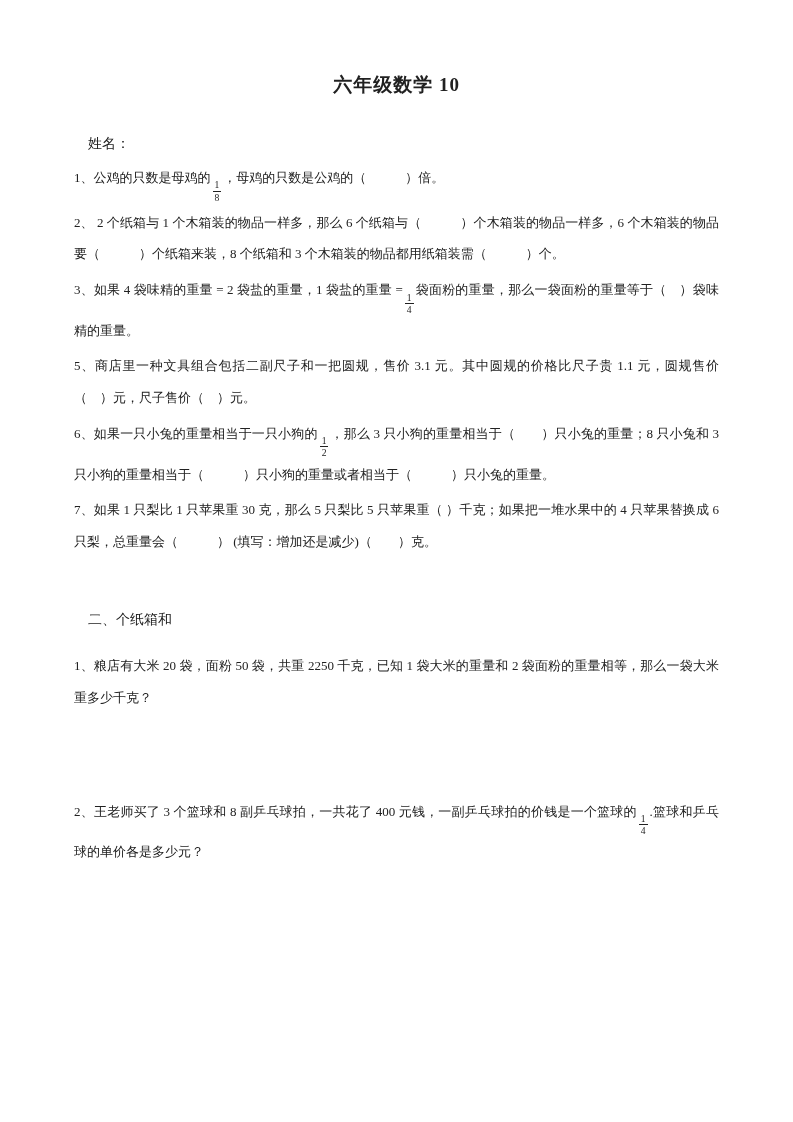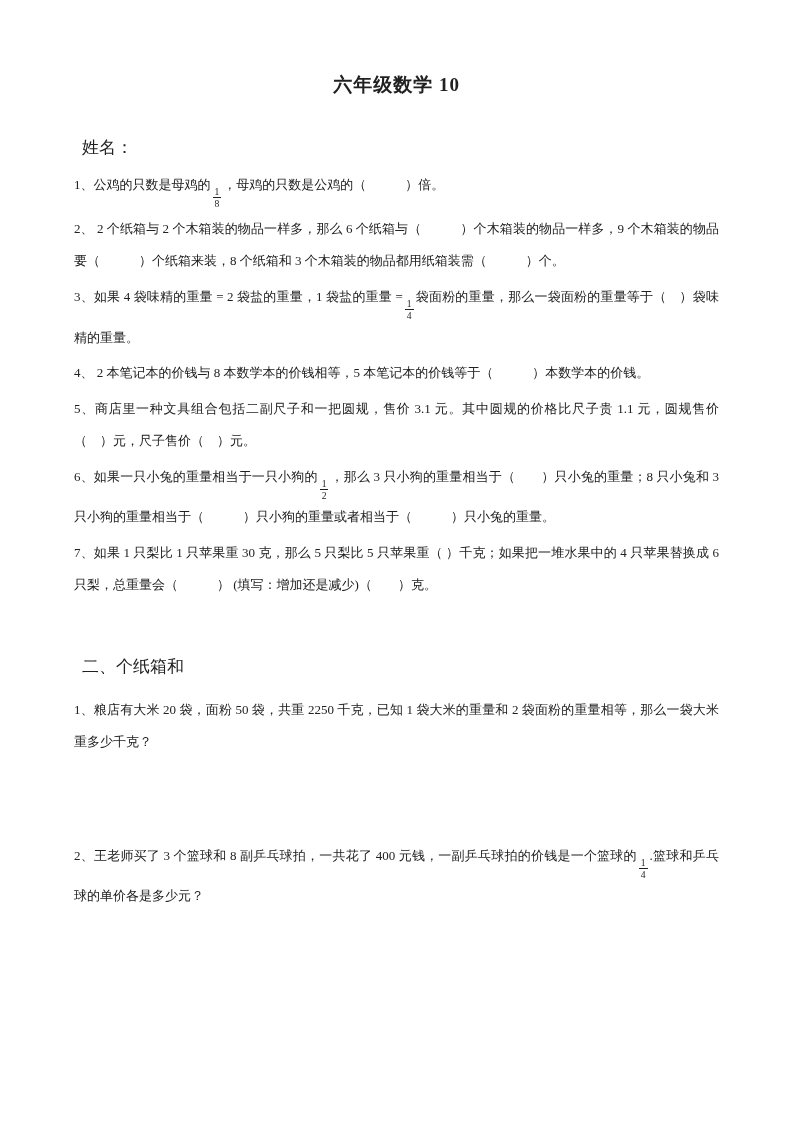--- a/index.html
+++ b/index.html
@@ -23,23 +23,23 @@
     background: #ffffff;
   }
   .doc-title {
     font-size: 19px;
     font-weight: bold;
     text-align: center;
     margin: 0 0 30px 0;
     letter-spacing: 1px;
   }
   .line {
-    font-size: 17px;
+    font-size: 14px;
     line-height: 2.3;
-    margin: 8px;
+    margin: 14px;
     text-align: justify;
   }
   .name-line { margin-bottom: 2px; }
   .heading-line { margin-bottom: 2px; }
   .q {
     font-size: 13px;
     line-height: 2.45;
     margin: 2px 0 4px 0;
     text-align: justify;
   }
@@ -71,26 +71,25 @@
 
   <h1 class="doc-title">六年级数学 10</h1>
 
   <p class="line name-line">姓名：</p>
 
 
   <p class="q">1、公鸡的只数是母鸡的<span class="frac">
         <span class="num">1</span>
         <span class="den">8</span>
       </span>，母鸡的只数是公鸡的（　　　）倍。</p>
-  <p class="q">2、  2 个纸箱与 2 个木箱装的物品一样多，那么 6 个纸箱与（　　　）个木箱装的物品一样多，9 个木箱装的物品要（　　　）个纸箱来装，8 个纸箱和 3 个木箱装的物品都用纸箱装需（　　　）个。</p>
+  <p class="q">2、  2 个纸箱与 1 个木箱装的物品一样多，那么 6 个纸箱与（　　　）个木箱装的物品一样多，6 个木箱装的物品要（　　　）个纸箱来装，8 个纸箱和 3 个木箱装的物品都用纸箱装需（　　　）个。</p>
   <p class="q">3、如果 4 袋味精的重量 = 2 袋盐的重量，1 袋盐的重量 =<span class="frac">
         <span class="num">1</span>
         <span class="den">4</span>
       </span>袋面粉的重量，那么一袋面粉的重量等于（　）袋味精的重量。</p>
-  <p class="q">4、  2 本笔记本的价钱与 8 本数学本的价钱相等，5 本笔记本的价钱等于（　　　）本数学本的价钱。</p>
   <p class="q">5、商店里一种文具组合包括二副尺子和一把圆规，售价 3.1 元。其中圆规的价格比尺子贵 1.1 元，圆规售价（　）元，尺子售价（　）元。</p>
   <p class="q">6、如果一只小兔的重量相当于一只小狗的<span class="frac">
         <span class="num">1</span>
         <span class="den">2</span>
       </span>，那么 3 只小狗的重量相当于（　　）只小兔的重量；8 只小兔和 3 只小狗的重量相当于（　　　）只小狗的重量或者相当于（　　　）只小兔的重量。</p>
   <p class="q">7、如果 1 只梨比 1 只苹果重 30 克，那么 5 只梨比 5 只苹果重（  ）千克；如果把一堆水果中的 4 只苹果替换成 6 只梨，总重量会（　　　）  (填写：增加还是减少)（　　）克。</p>
 
   <p class="line gap-section">二、个纸箱和</p>
 
   <p class="q">1、粮店有大米 20 袋，面粉 50 袋，共重 2250 千克，已知 1 袋大米的重量和 2 袋面粉的重量相等，那么一袋大米重多少千克？</p>

